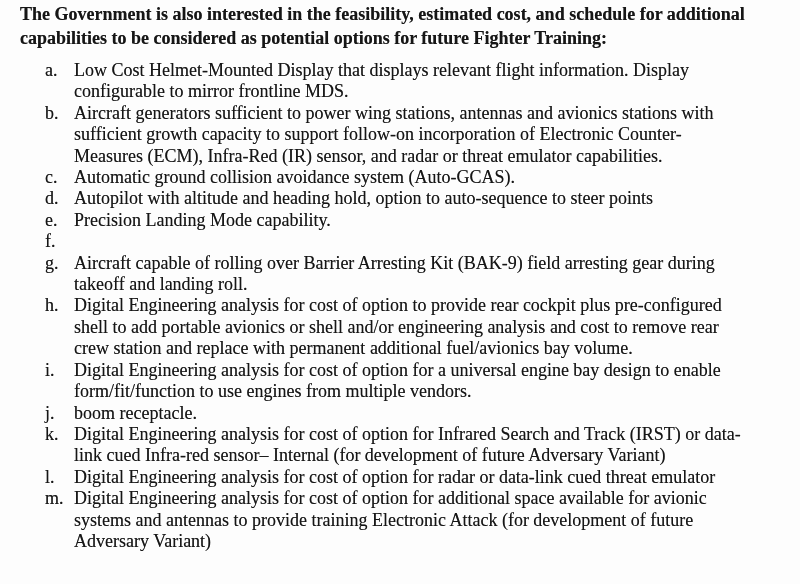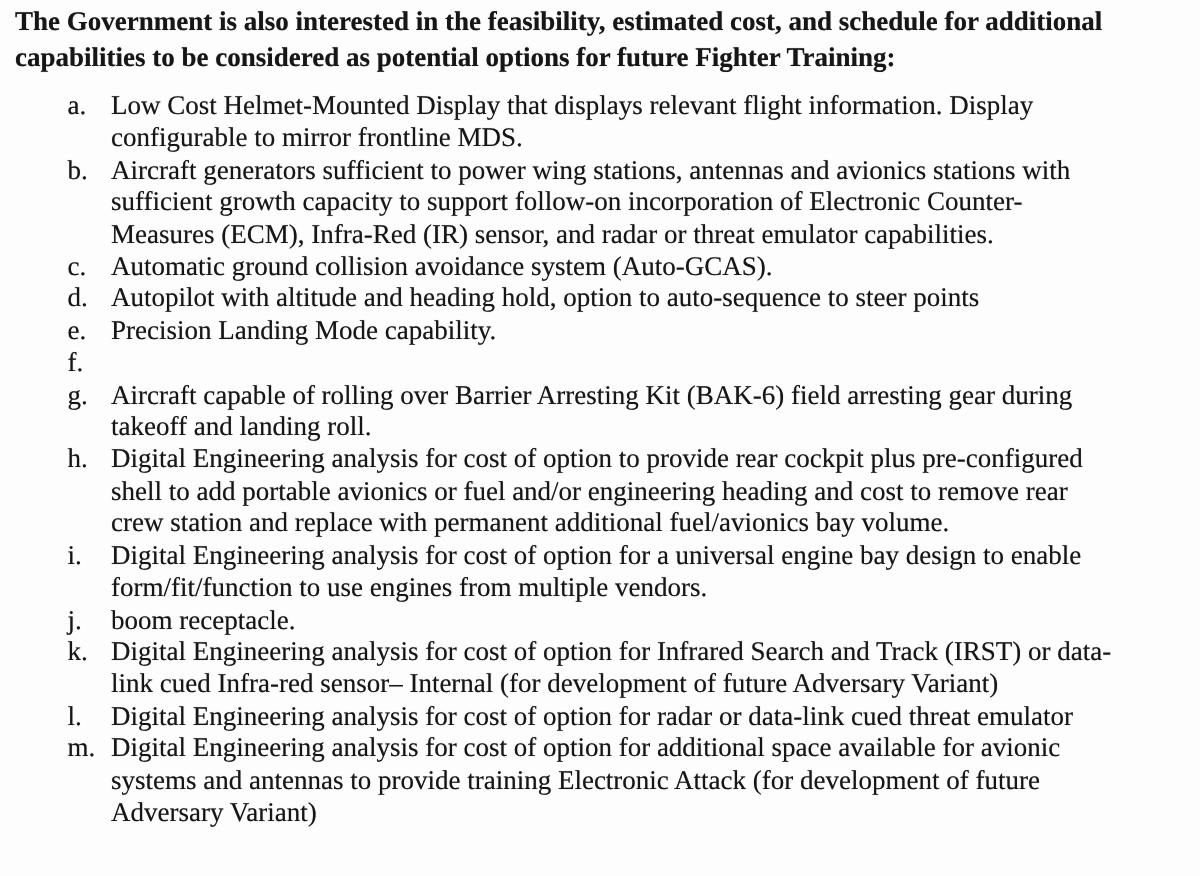--- a/index.html
+++ b/index.html
@@ -16,20 +16,21 @@
     -webkit-font-smoothing: antialiased;
   }
   .document {
     padding: 2px 10px 0 10px;
     text-shadow: 0 0 0.5px rgba(20,20,20,0.55);
   }
   .doc-header {
     font-weight: bold;
     font-size: 18px;
     line-height: 24px;
+    margin-left: 10px;
   }
   .doc-header .line {
     white-space: nowrap;
   }
   .option-list {
     margin-top: 10px;
     font-size: 18px;
     line-height: 21.4px;
   }
   .li {
@@ -98,30 +99,30 @@
       </div>
     </div>
 
     <div class="li">
       <div class="li-label">f.</div>
     </div>
 
     <div class="li">
       <div class="li-label">g.</div>
       <div class="li-text">
-        <div class="line">Aircraft capable of rolling over Barrier Arresting Kit (BAK-6) field arresting gear during</div>
+        <div class="line">Aircraft capable of rolling over Barrier Arresting Kit (BAK-9) field arresting gear during</div>
         <div class="line">takeoff and landing roll.</div>
       </div>
     </div>
 
     <div class="li">
       <div class="li-label">h.</div>
       <div class="li-text">
         <div class="line">Digital Engineering analysis for cost of option to provide rear cockpit plus pre-configured</div>
-        <div class="line">shell to add portable avionics or fuel and/or engineering heading and cost to remove rear</div>
+        <div class="line">shell to add portable avionics or shell and/or engineering analysis and cost to remove rear</div>
         <div class="line">crew station and replace with permanent additional fuel/avionics bay volume.</div>
       </div>
     </div>
 
     <div class="li">
       <div class="li-label">i.</div>
       <div class="li-text">
         <div class="line">Digital Engineering analysis for cost of option for a universal engine bay design to enable</div>
         <div class="line">form/fit/function to use engines from multiple vendors.</div>
       </div>

